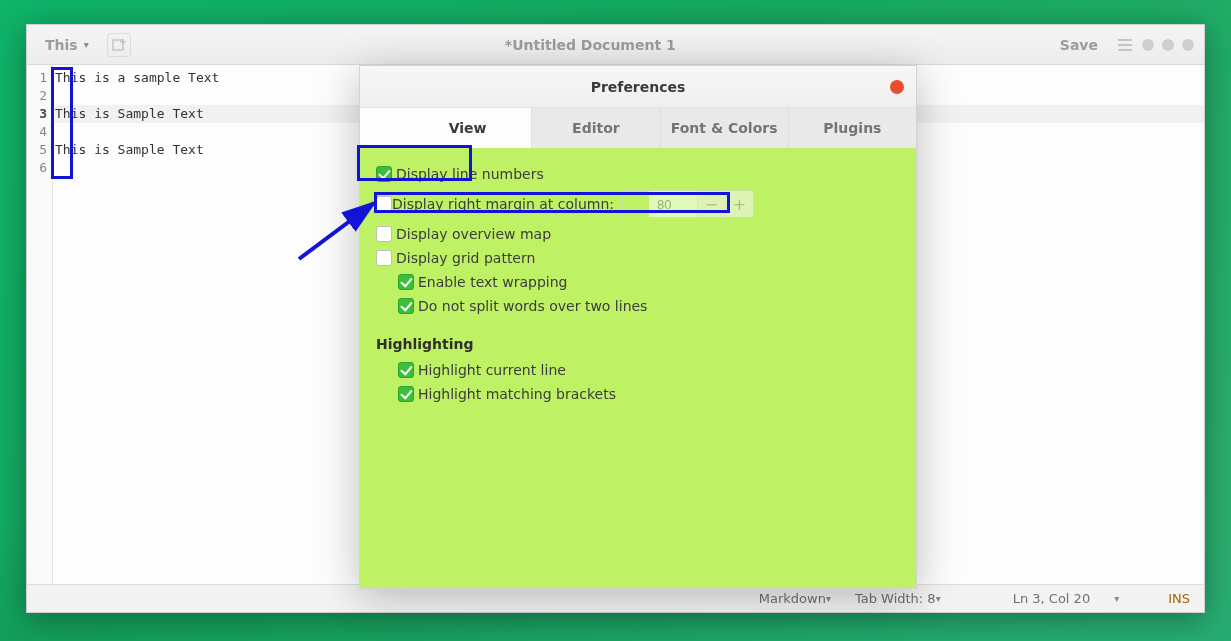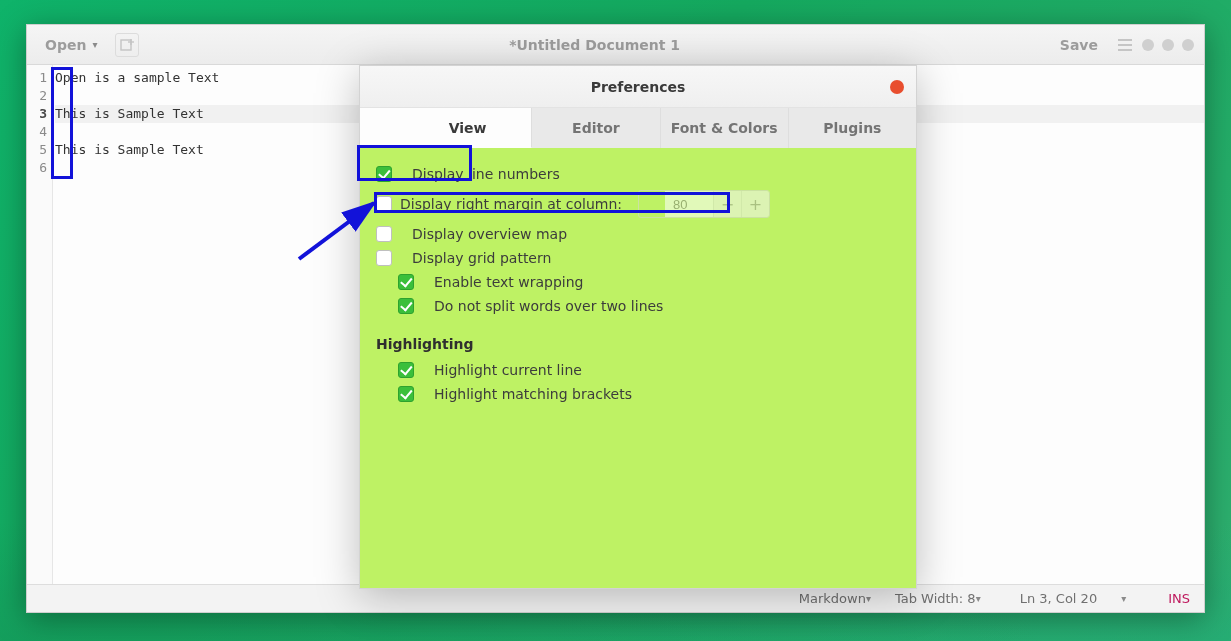--- a/index.html
+++ b/index.html
@@ -127,21 +127,21 @@
   .prefs-tab.active {
     background: #fdfdfd; color: #3a3a3a;
     border-bottom: 1px solid #fdfdfd;
     padding-left: 44px;
   }
   .prefs-body {
     flex: 1; padding: 14px 16px 20px 16px; overflow: auto;
     color: #3c3c3c;
   }
   .check-row {
-    display: flex; align-items: center; gap: 20px;
+    display: flex; align-items: center; gap: 4px;
     padding: 4px 0;
   }
   .check-row.indent { margin-left: 22px; }
   .chk {
     width: 16px; height: 16px; border: 1px solid #bfbfbf; border-radius: 3px;
     background: #fff; display: inline-flex; align-items: center; justify-content: center;
     flex-shrink: 0;
   }
   .chk.on { background: #3bbf3b; border-color: #2ea22e; }
   .chk.on::after {
@@ -157,30 +157,30 @@
   .spin-group.disabled { opacity: 0.55; }
   .spin-input {
     width: 48px; height: 26px; border: none; text-align: left; padding-left: 8px;
     background: #fff; color: #7a7a7a; font-size: 13px;
   }
   .spin-btn {
     width: 28px; height: 26px; border-left: 1px solid #e2e2e2;
     background: #f5f5f5; display: flex; align-items: center; justify-content: center;
     color: #9a9a9a; font-size: 16px;
   }
-  .margin-row { display: flex; align-items: center; gap: 8px; padding: 4px 0; }
+  .margin-row { display: flex; align-items: center; gap: 0; padding: 4px 0; }
 </style>
 </head>
 <body>
 
 <div class="window">
 
   <div class="headerbar">
     <div class="open-btn">
-      <span>Open</span>
+      <span>This</span>
       <span class="chev">▾</span>
     </div>
     <div class="new-tab">
       <svg width="14" height="14" viewBox="0 0 14 14">
           <rect x="1" y="2" width="10" height="10" fill="none" stroke="#c4c4c4" stroke-width="1.4"></rect>
           <line x1="11" y1="1" x2="11" y2="7" stroke="#c4c4c4" stroke-width="1.4"></line>
           <line x1="8" y1="4" x2="14" y2="4" stroke="#c4c4c4" stroke-width="1.4"></line>
         </svg>
     </div>
     <div class="title">*Untitled Document 1</div>
@@ -200,43 +200,43 @@
   <div class="editor-area">
     <div class="gutter">
       <div>1</div>
       <div>2</div>
       <div class="bold">3</div>
       <div>4</div>
       <div>5</div>
       <div>6</div>
     </div>
     <div class="code">
-      <div>Open is a sample Text</div>
+      <div>This is a sample Text</div>
       <div></div>
       <div class="current">This is Sample Text</div>
       <div></div>
       <div>This is Sample Text</div>
       <div></div>
     </div>
   </div>
 
   <div class="statusbar">
     <div class="status-item">
       <span>Markdown</span>
       <span class="chev">▾</span>
     </div>
     <div class="status-item">
       <span>Tab Width: 8</span>
       <span class="chev">▾</span>
     </div>
-    <div class="status-item" style="margin-left:15px">
+    <div class="status-item" style="margin-left:48px">
       <span>Ln 3, Col 20</span>
     </div>
     <span class="chev">▾</span>
-    <div class="status-item" style="margin-left:18px;color:#be185d">
+    <div class="status-item" style="margin-left:25px;color:#a16207">
       <span>INS</span>
     </div>
   </div>
 
   <div class="prefs">
     <div class="prefs-header">
       <span>Preferences</span>
       <span class="close-dot"></span>
     </div>
     <div class="prefs-tabs">

